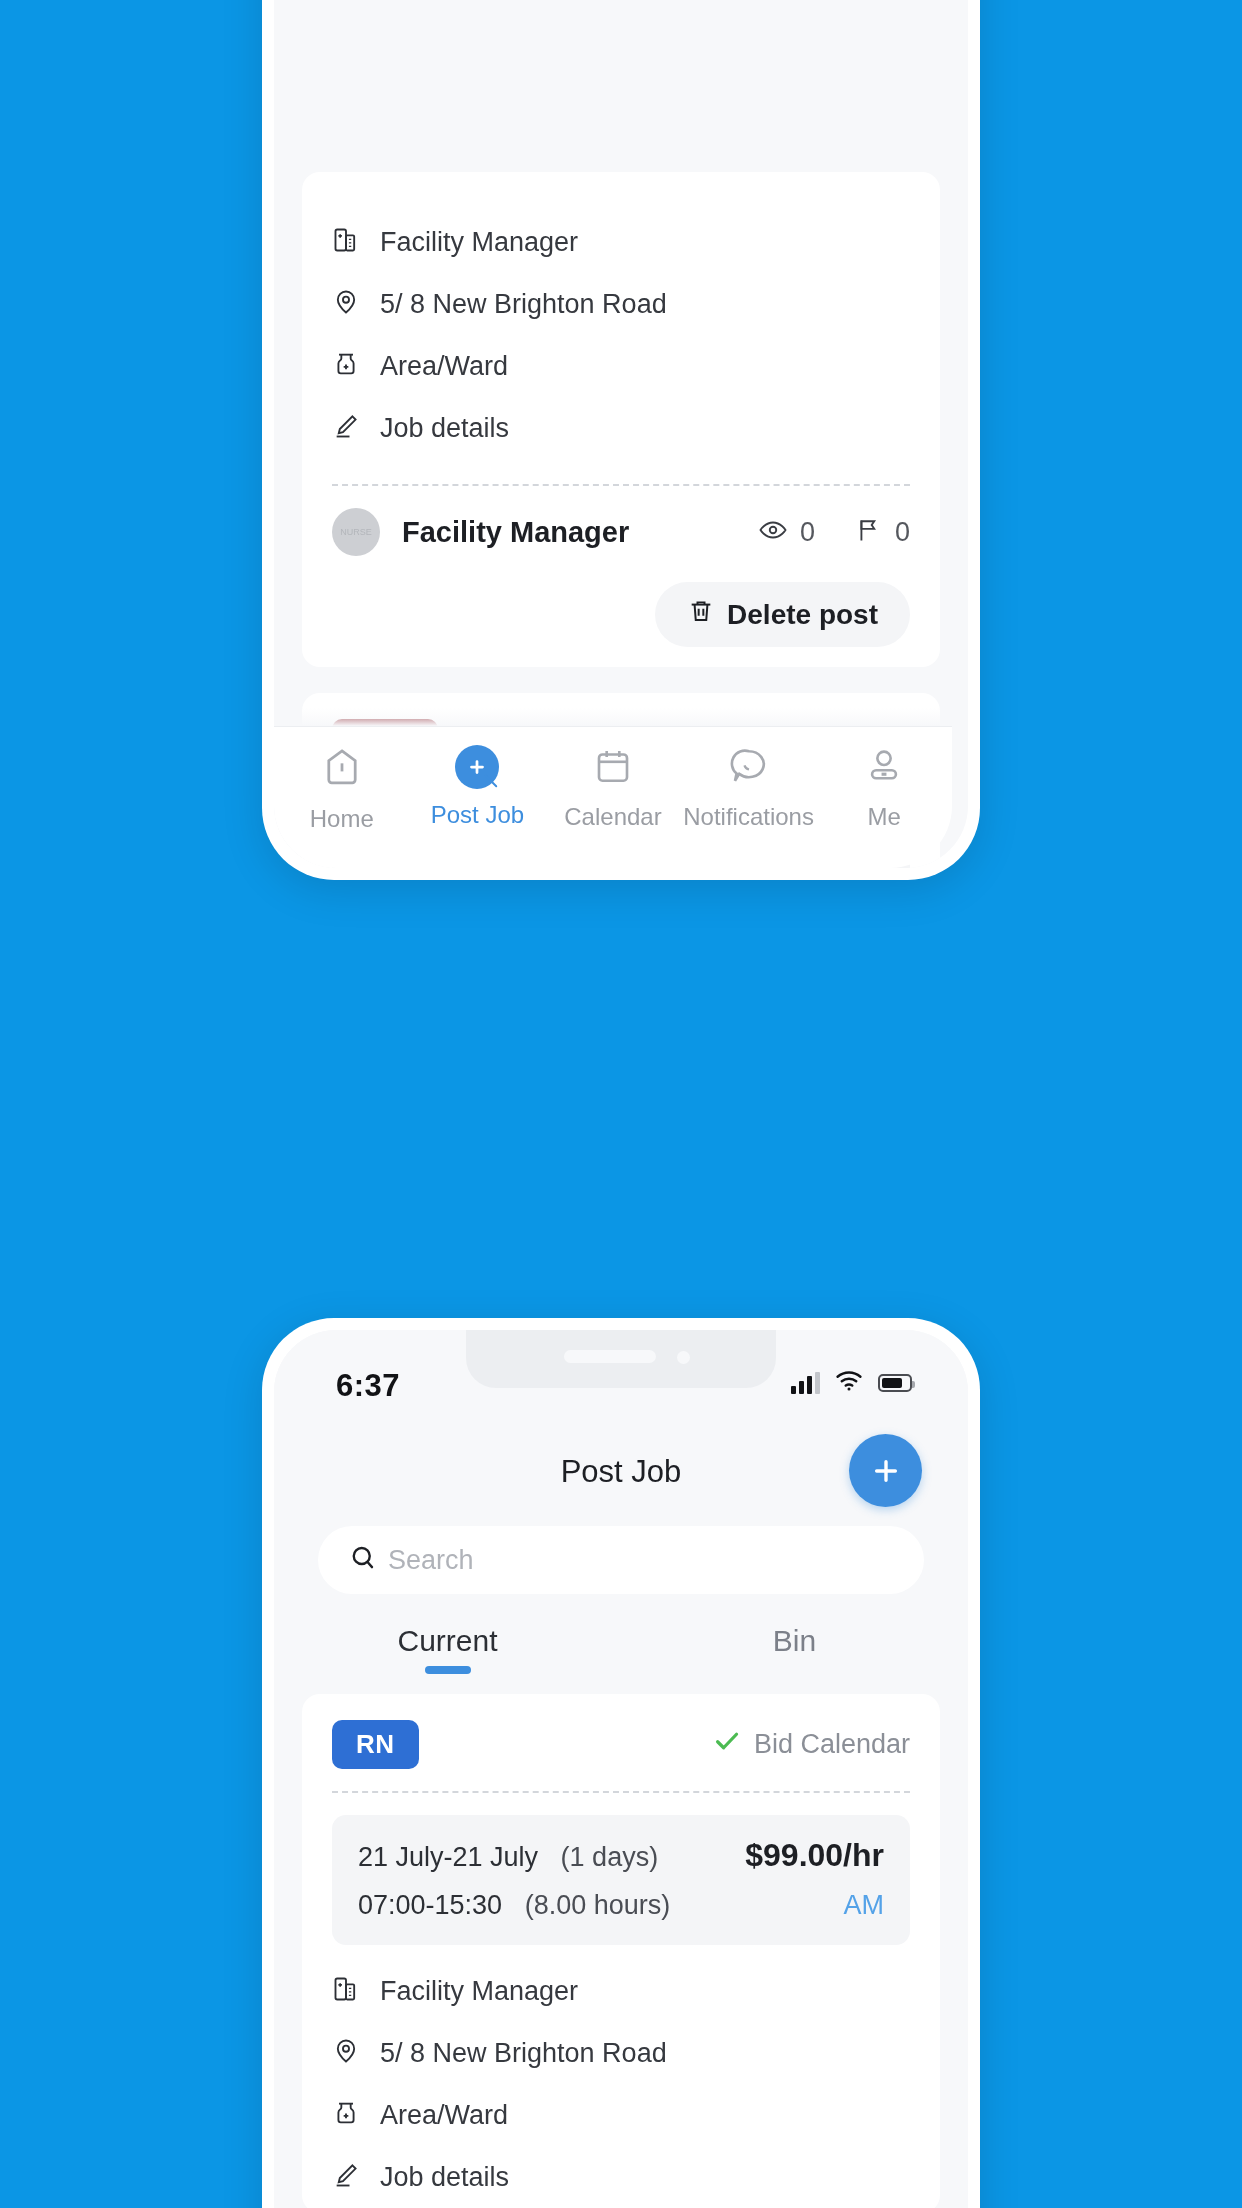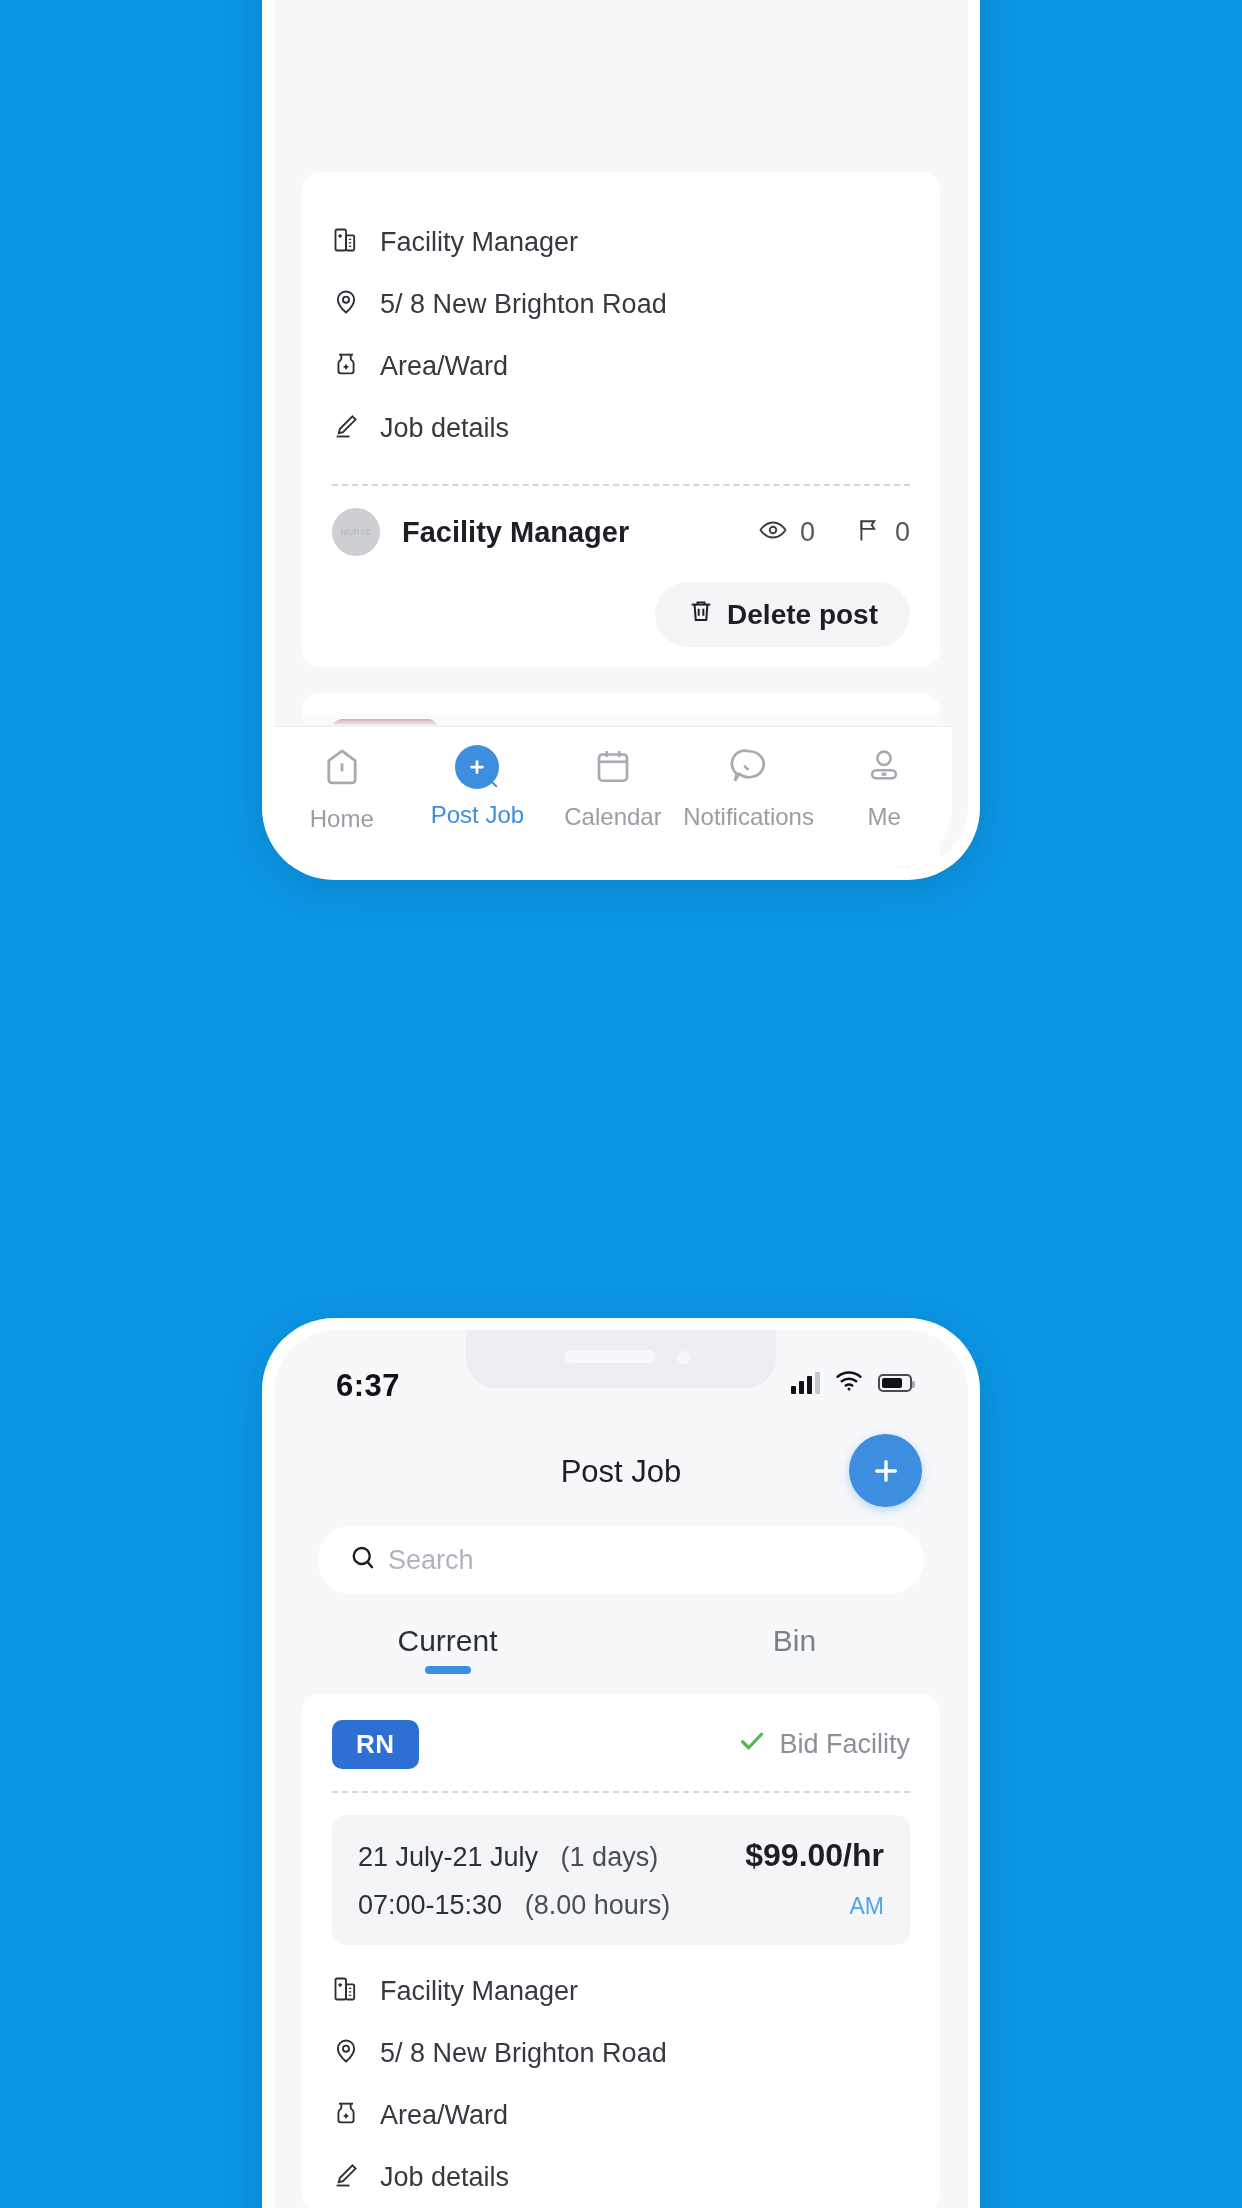--- a/index.html
+++ b/index.html
@@ -143,21 +143,21 @@
 
   .slot {
     background: #f4f5f7; border-radius: 14px;
     padding: 22px 26px 24px 26px;
   }
   .slot-row { display: flex; align-items: baseline; justify-content: space-between; }
   .slot-row + .slot-row { margin-top: 16px; }
   .slot-left { font-size: 27px; color: #2c2f35; }
   .slot-left .sub { color: #4a4d54; }
   .price { font-size: 32px; font-weight: bold; color: #1d1f24; }
-  .shift { font-size: 23px; color: #54a2e8; }
+  .shift { font-size: 27px; color: #54a2e8; }
 
   .detail { display: flex; align-items: center; gap: 20px; margin-top: 30px; }
   .detail .txt { font-size: 27px; color: #36393f; }
   .detail:first-of-type { margin-top: 28px; }
 
   .author { display: flex; align-items: center; justify-content: space-between; }
   .author-left { display: flex; align-items: center; gap: 22px; }
   .avatar {
     width: 48px; height: 48px; border-radius: 50%;
     background: #cdcfd3;
@@ -465,21 +465,21 @@
       <div class="cards" style="padding-top:16px;">
         <div class="card">
           <div class="card-head">
             <div class="badge rn">RN</div>
             <div class="status">
               <span>
                 <svg width="30" height="30" viewBox="0 0 24 24" fill="none" stroke="#4cbb52" stroke-width="2.6" stroke-linecap="round" stroke-linejoin="round">
                   <path d="M4.5 12.6l4.8 4.8L19.6 6.6"></path>
                 </svg>
               </span>
-              <span>Bid Facility</span>
+              <span>Bid Calendar</span>
             </div>
           </div>
 
           <div class="dash"></div>
 
           <div class="slot">
             <div class="slot-row">
               <div class="slot-left">
                 <span>21 July-21 July</span>
                 &nbsp;&nbsp;<span class="sub">(1 days)</span>

